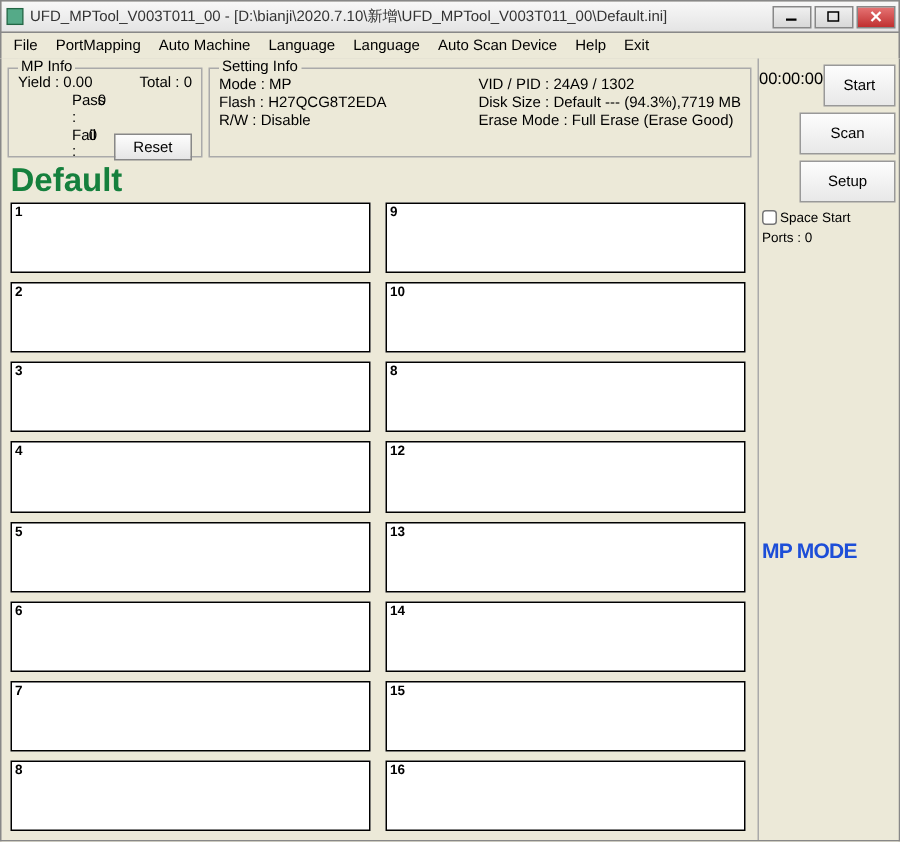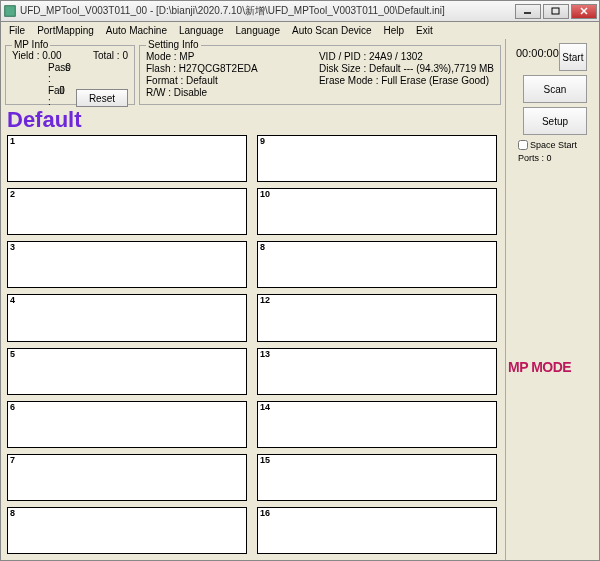--- a/index.html
+++ b/index.html
@@ -23,31 +23,31 @@
 .mpinfo .row { display: flex; justify-content: space-between; font-size: 10px; margin: 1px 0; }
 .mpinfo .row .lbl { width: 30px; padding-left: 36px; }
 .mpinfo .row .val { text-align: center; width: 30px; }
 .mpinfo .totals { display: flex; justify-content: space-between; font-size: 10px; }
 .btn { border: 1px solid #888; background: linear-gradient(#fdfdfd,#e6e6e6); padding: 1px 8px; font-size: 10px; cursor: pointer; }
 .reset { margin-top: 4px; float: right; padding: 1px 12px; }
 .settinginfo { flex: 1; height: 60px; }
 .settinginfo .cols { display: flex; font-size: 10px; }
 .settinginfo .col { flex: 1; }
 .settinginfo .line { margin: 1px 0; white-space: nowrap; }
-.defaulttitle { font-size: 22px; font-weight: 900; color: #6d28d9; margin: 2px 0 0 2px; }
+.defaulttitle { font-size: 22px; font-weight: 900; color: #15803d; margin: 2px 0 0 2px; }
 .slotgrid { flex: 1; display: grid; grid-template-columns: 1fr 1fr; grid-template-rows: repeat(8, 1fr); gap: 6px 10px; padding: 2px 4px 4px 2px; overflow: hidden; }
 .slot { border: 1px solid #000; background: #fff; position: relative; }
 .slot .num { position: absolute; top: 0; left: 2px; font-size: 9px; font-weight: bold; }
-.right { width: 94px; border-left: 1px solid #aaa; padding: 4px 10px; display: flex; flex-direction: column; background: #ece9d8; position: relative; }
+.right { width: 94px; border-left: 1px solid #aaa; padding: 4px 0; display: flex; flex-direction: column; background: #ece9d8; position: relative; }
 .timer { text-align: center; font-size: 11px; margin: 4px 0 6px 0; }
 .sidebtn { display: block; width: 64px; height: 28px; margin: 0 2px 4px auto; border: 1px solid #999; background: linear-gradient(#fdfdfd,#e8e8e8); font-size: 10px; cursor: pointer; }
 .chkrow { display: flex; align-items: center; font-size: 9px; margin: 1px 0 1px 2px; }
 .chkrow input { width: 10px; height: 10px; margin-right: 2px; }
 .ports { font-size: 9px; margin: 2px 0 0 2px; }
-.mpmode { font-size: 14px; font-weight: 900; color: #be185d; position: absolute; left: 2px; top: 320px; letter-spacing: -0.5px; }
+.mpmode { font-size: 14px; font-weight: 900; color: #1d4ed8; position: absolute; left: 2px; top: 320px; letter-spacing: -0.5px; }
 </style>
 </head>
 <body>
 
 <div class="titlebar">
   <span class="icon">
     <svg viewBox="0 0 16 16" width="14" height="14">
         <rect x="2" y="2" width="12" height="12" fill="#5a8" stroke="#264"></rect>
       </svg>
   </span>
@@ -102,21 +102,20 @@
             <span class="val">0</span>
             <button class="btn reset">Reset</button>
           </div>
       </div>
       <div class="group settinginfo">
         <span class="legend">Setting Info</span>
         <div class="cols">
           <div class="col">
             <div class="line">Mode : MP</div>
             <div class="line">Flash : H27QCG8T2EDA</div>
-            <div class="line">Format : Default</div>
             <div class="line">R/W : Disable</div>
           </div>
           <div class="col">
             <div class="line">VID / PID : 24A9 / 1302</div>
             <div class="line">Disk Size : Default --- (94.3%),7719 MB</div>
             <div class="line">Erase Mode : Full Erase (Erase Good)</div>
           </div>
         </div>
       </div>
     </div>

